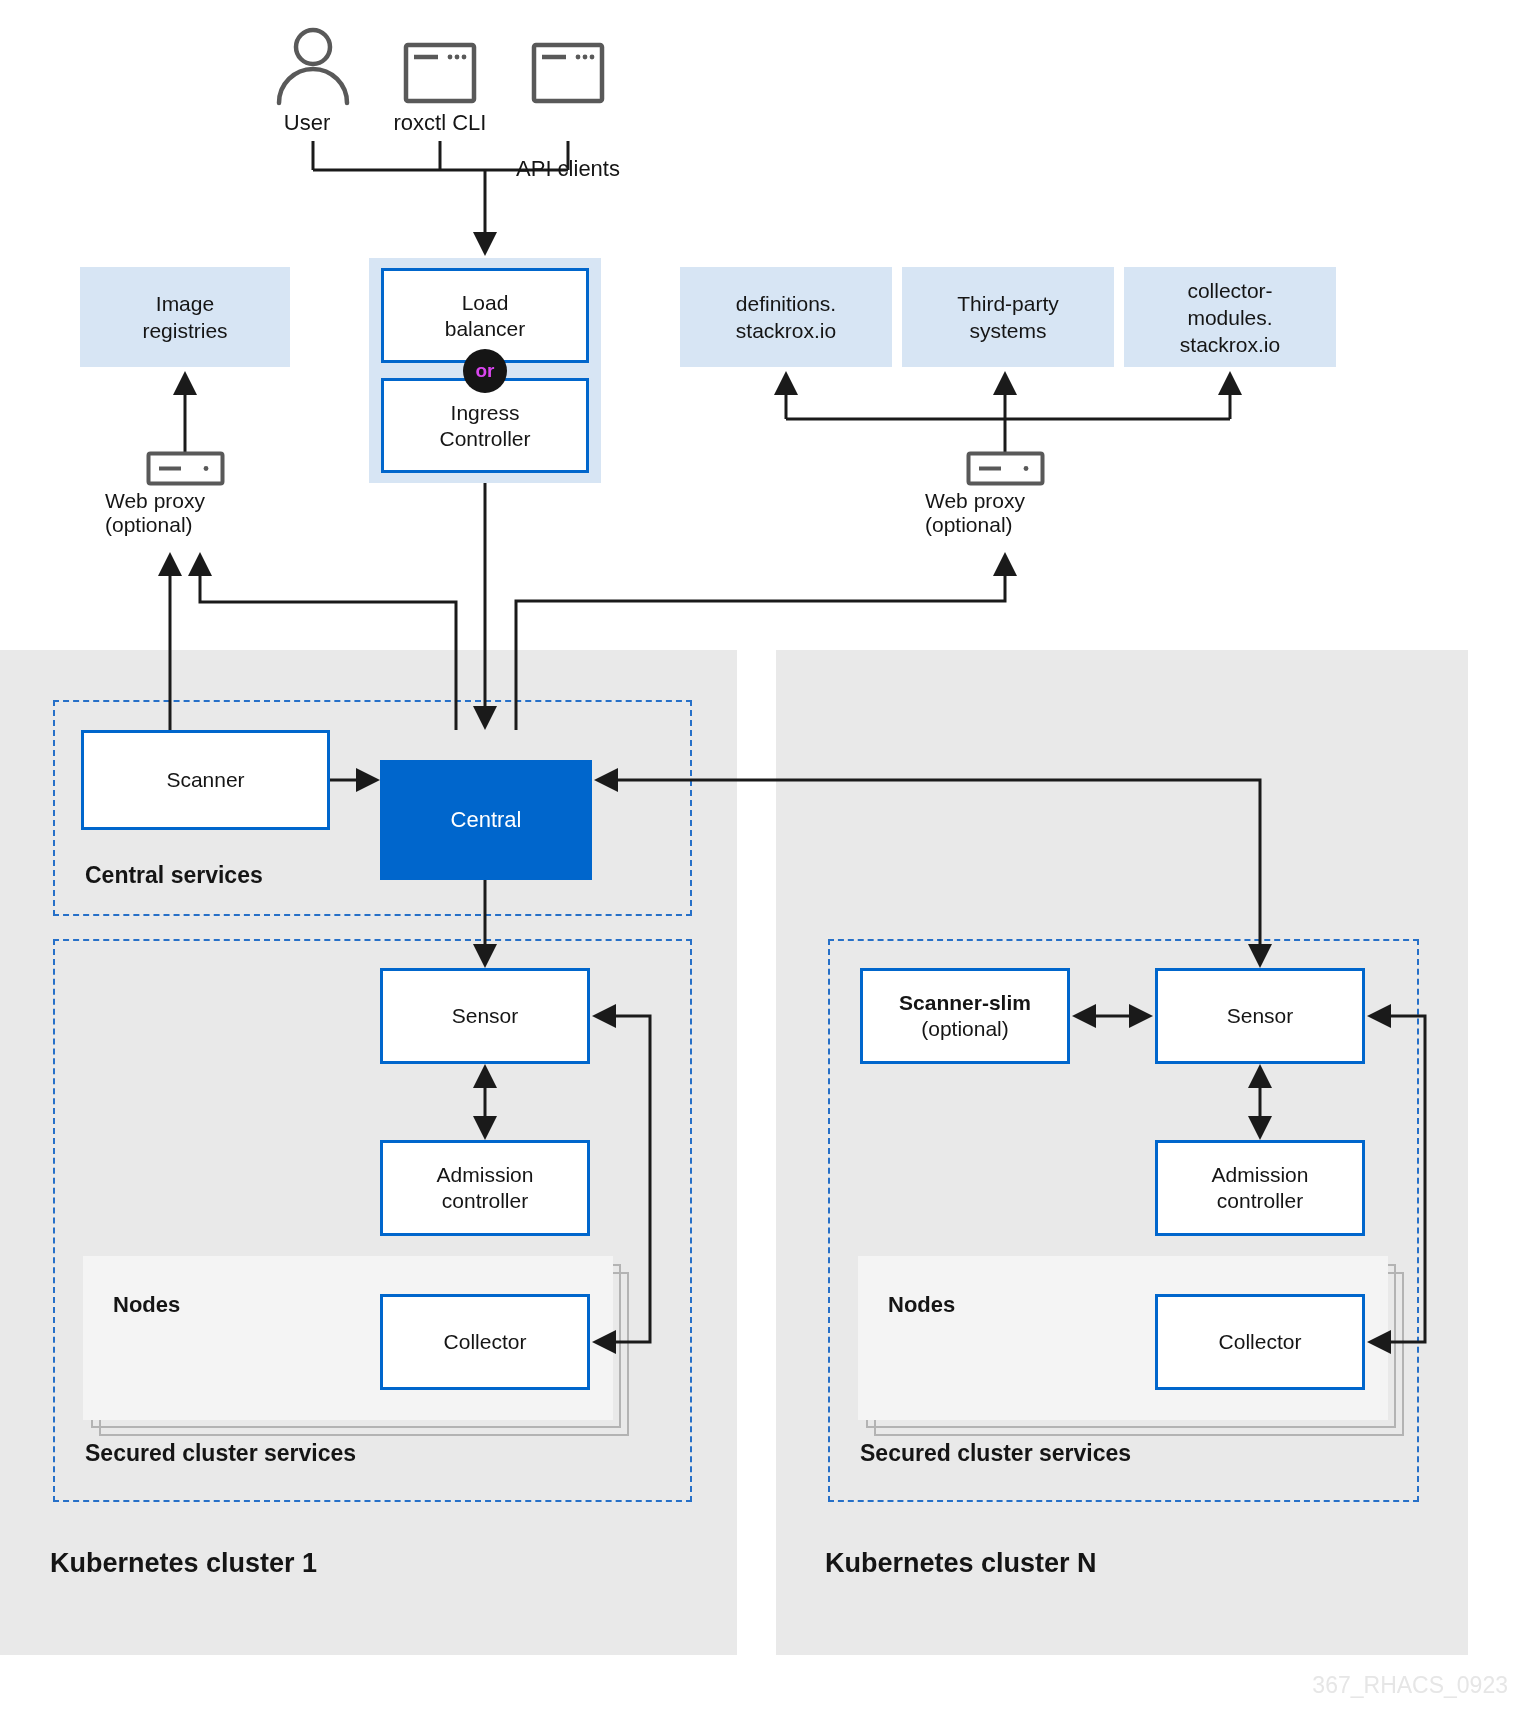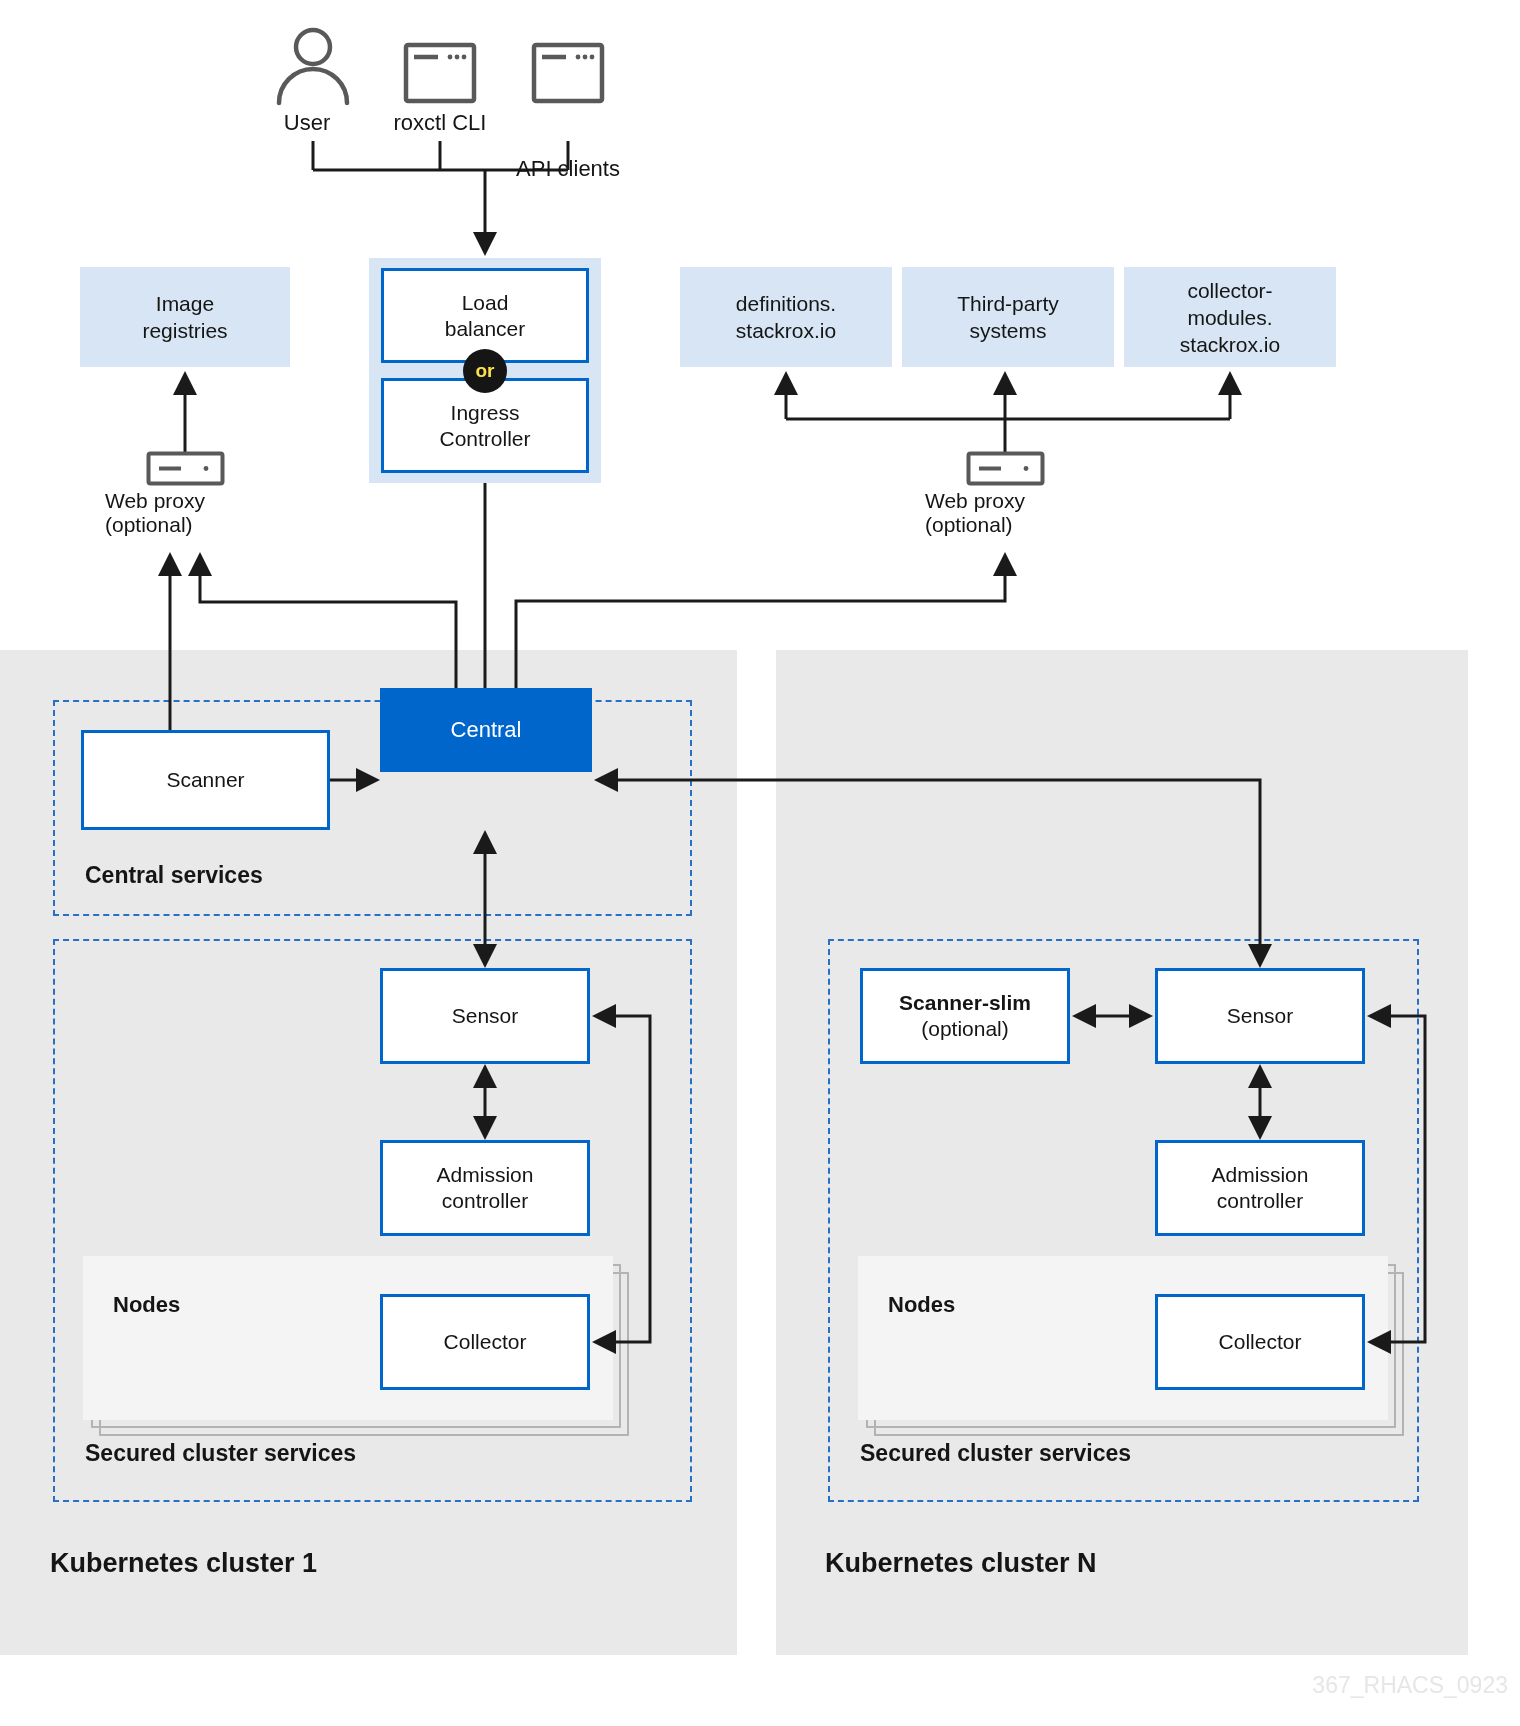--- a/index.html
+++ b/index.html
@@ -23,21 +23,21 @@
     text-align:center;font-size:21px;line-height:27px;white-space:pre-line;
     box-sizing:border-box;
   }
   .central-box{
     background:#0066cc;color:#ffffff;border:none;
     display:flex;align-items:center;justify-content:center;
     font-size:22px;box-sizing:border-box;
   }
   .lb-container{background:#d7e5f4;}
   .or-circle{
-    width:44px;height:44px;border-radius:50%;background:#151515;color:#fde047;
+    width:44px;height:44px;border-radius:50%;background:#151515;color:#d946ef;
     display:flex;align-items:center;justify-content:center;
     font-size:19px;font-weight:bold;box-sizing:border-box;
   }
   .actor-label{font-size:22px;text-align:center;white-space:pre-line;line-height:25px;}
   .proxy-label{font-size:21px;line-height:24px;white-space:pre-line;}
   .section-label{font-weight:bold;font-size:23px;}
   .cluster-title{font-weight:bold;font-size:27px;}
   .nodes-area{background:#f4f4f4;}
   .nodes-stack{background:transparent;border:2px solid #b3b3b3;box-sizing:border-box;}
   .nodes-label{font-weight:bold;font-size:22px;text-align:right;}
@@ -184,21 +184,21 @@
   <svg width="79" height="35" viewBox="0 0 79 35" fill="none" stroke="#595959" stroke-width="4">
     <rect x="2.5" y="2.5" width="74" height="30" rx="2"></rect>
     <line x1="13" y1="17.5" x2="35" y2="17.5"></line>
     <circle cx="60" cy="17.5" r="2.4" fill="#595959" stroke="none"></circle>
   </svg>
 </div>
 <div class="abs proxy-label z3" style="left:925px;top:489px;width:160px;">Web proxy
 (optional)</div>
 
 <div class="abs box z3" style="left:81px;top:730px;width:249px;height:100px;">Scanner</div>
-<div class="abs central-box z3" style="left:380px;top:688px;width:212px;height:84px;">Central</div>
+<div class="abs central-box z3" style="left:380px;top:760px;width:212px;height:120px;">Central</div>
 <div class="abs section-label z3" style="left:85px;top:862px;">Central services</div>
 
 <div class="abs box z3" style="left:380px;top:968px;width:210px;height:96px;">Sensor</div>
 <div class="abs box z3" style="left:380px;top:1140px;width:210px;height:96px;">Admission
 controller</div>
 <div class="abs nodes-label z3" style="left:113px;top:1292px;">Nodes</div>
 <div class="abs box z3" style="left:380px;top:1294px;width:210px;height:96px;">Collector</div>
 <div class="abs section-label z3" style="left:85px;top:1440px;">Secured cluster services</div>
 <div class="abs cluster-title z3" style="left:50px;top:1548px;">Kubernetes cluster 1</div>
 

